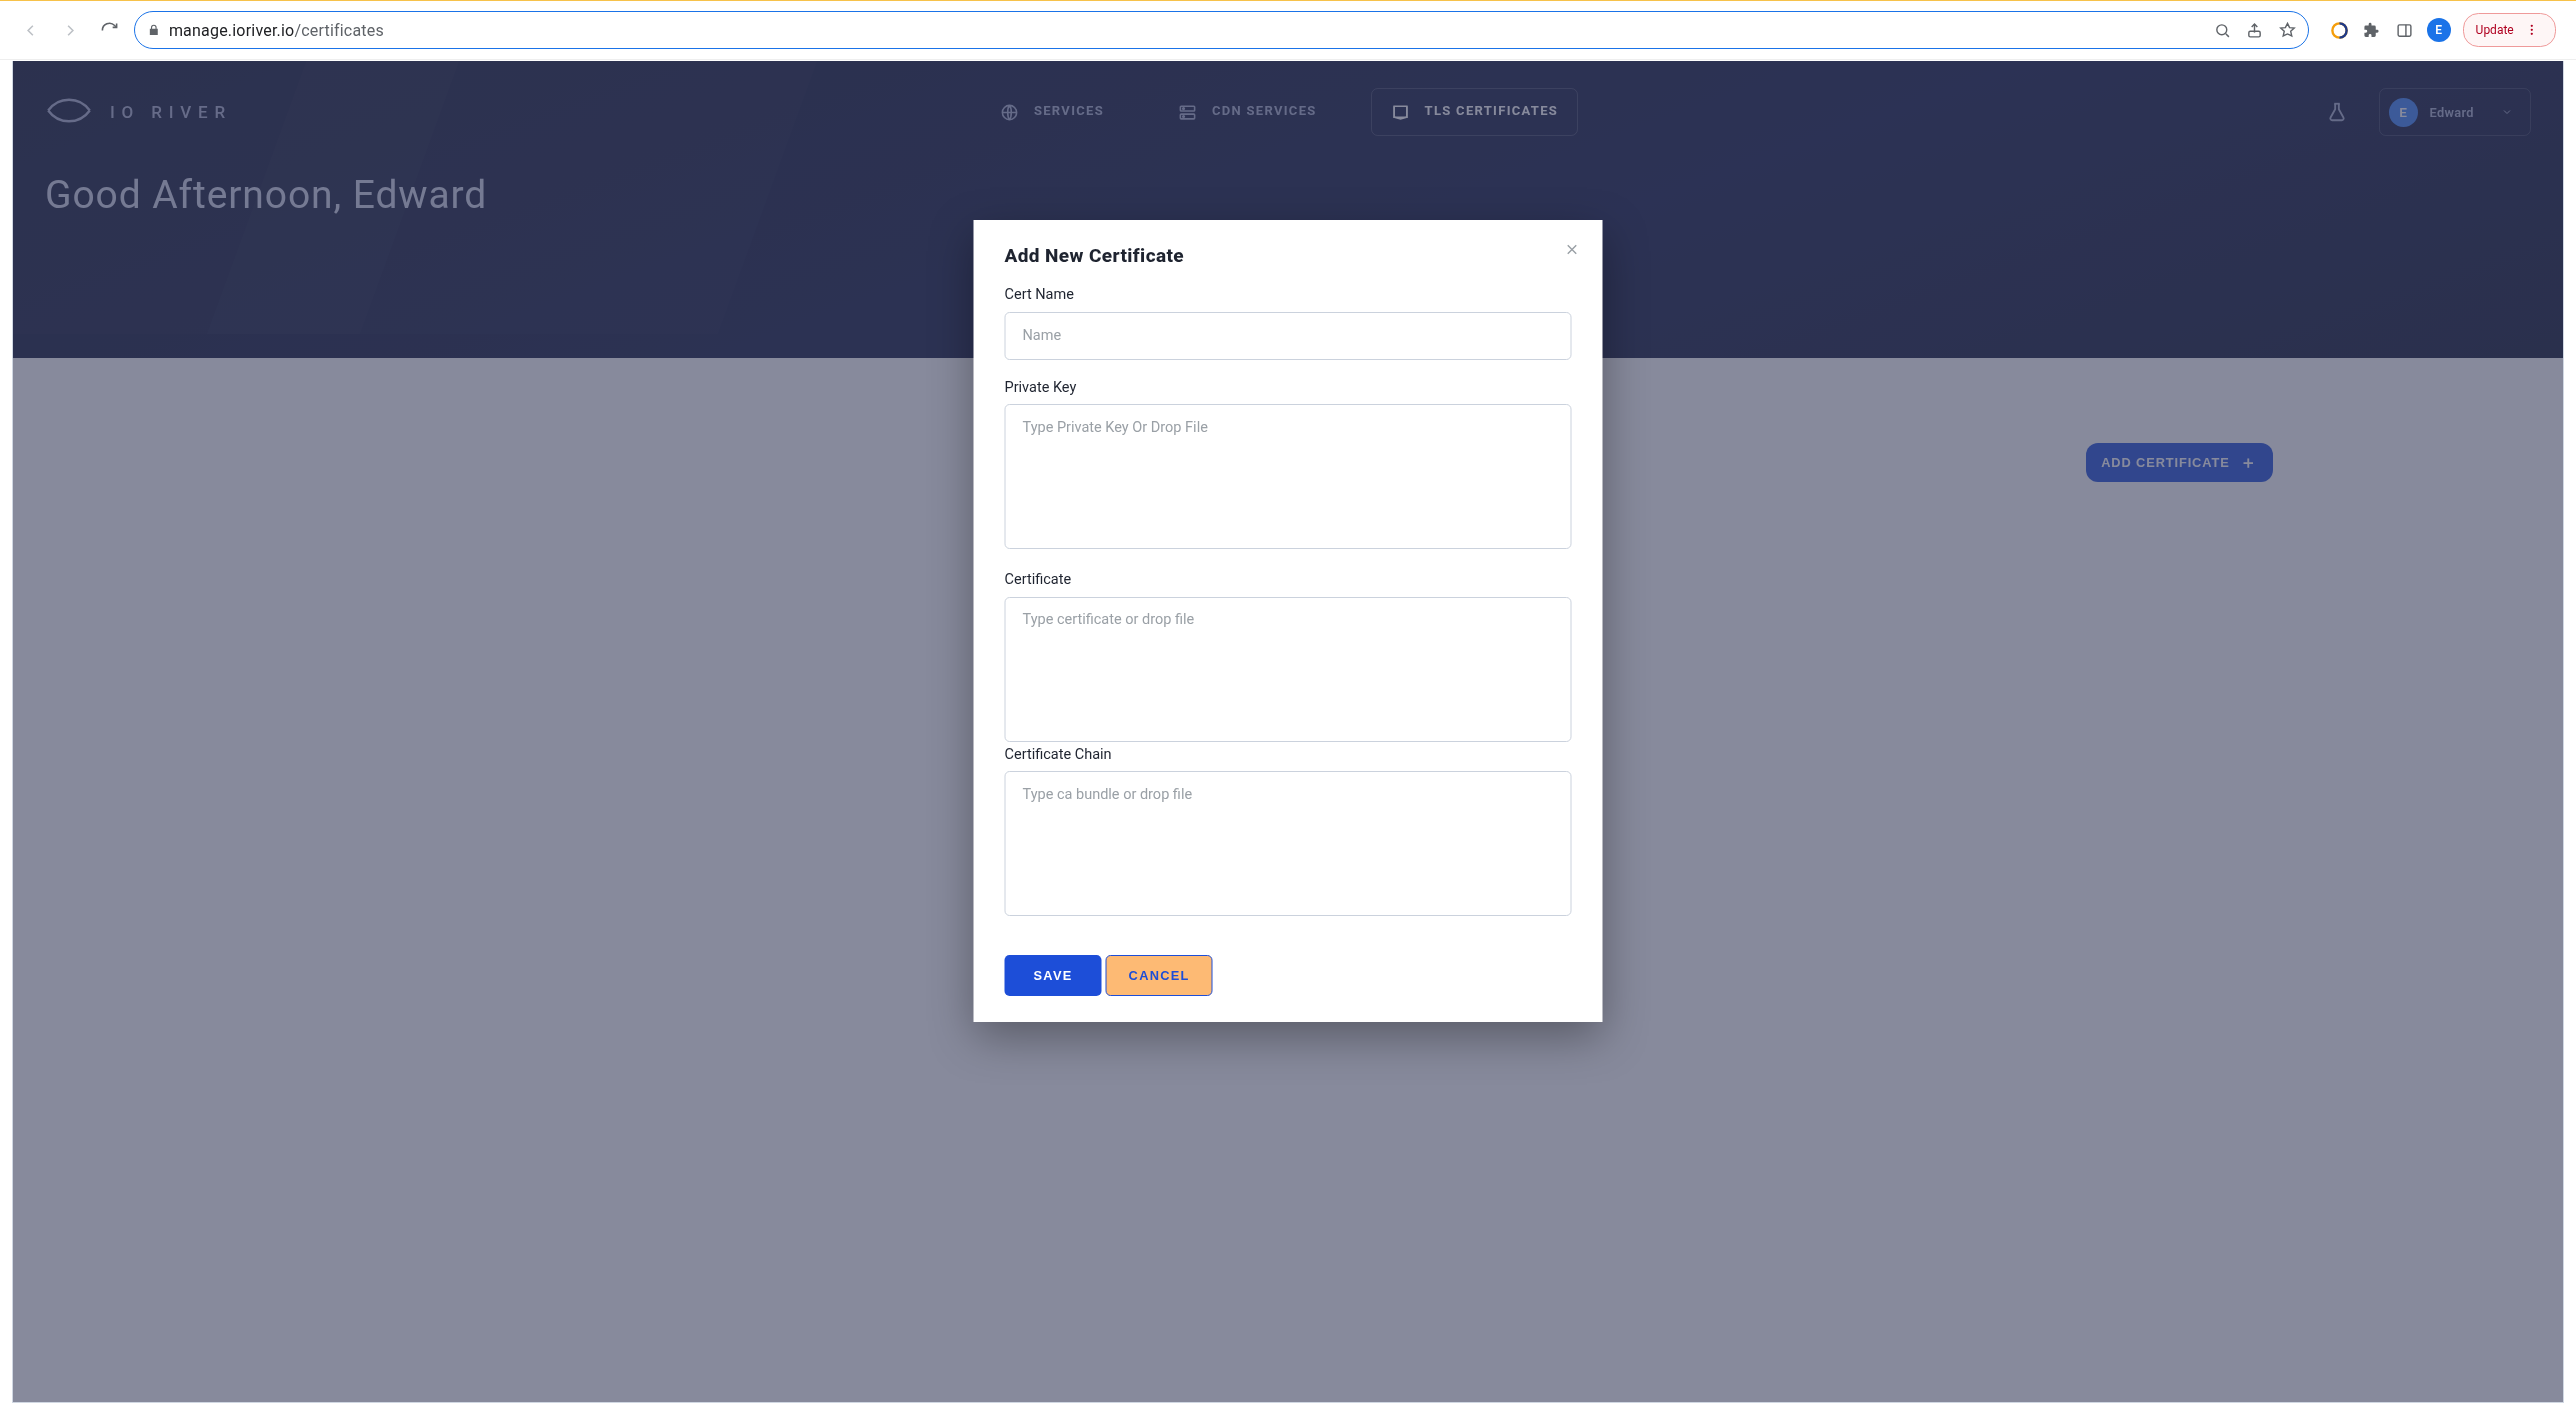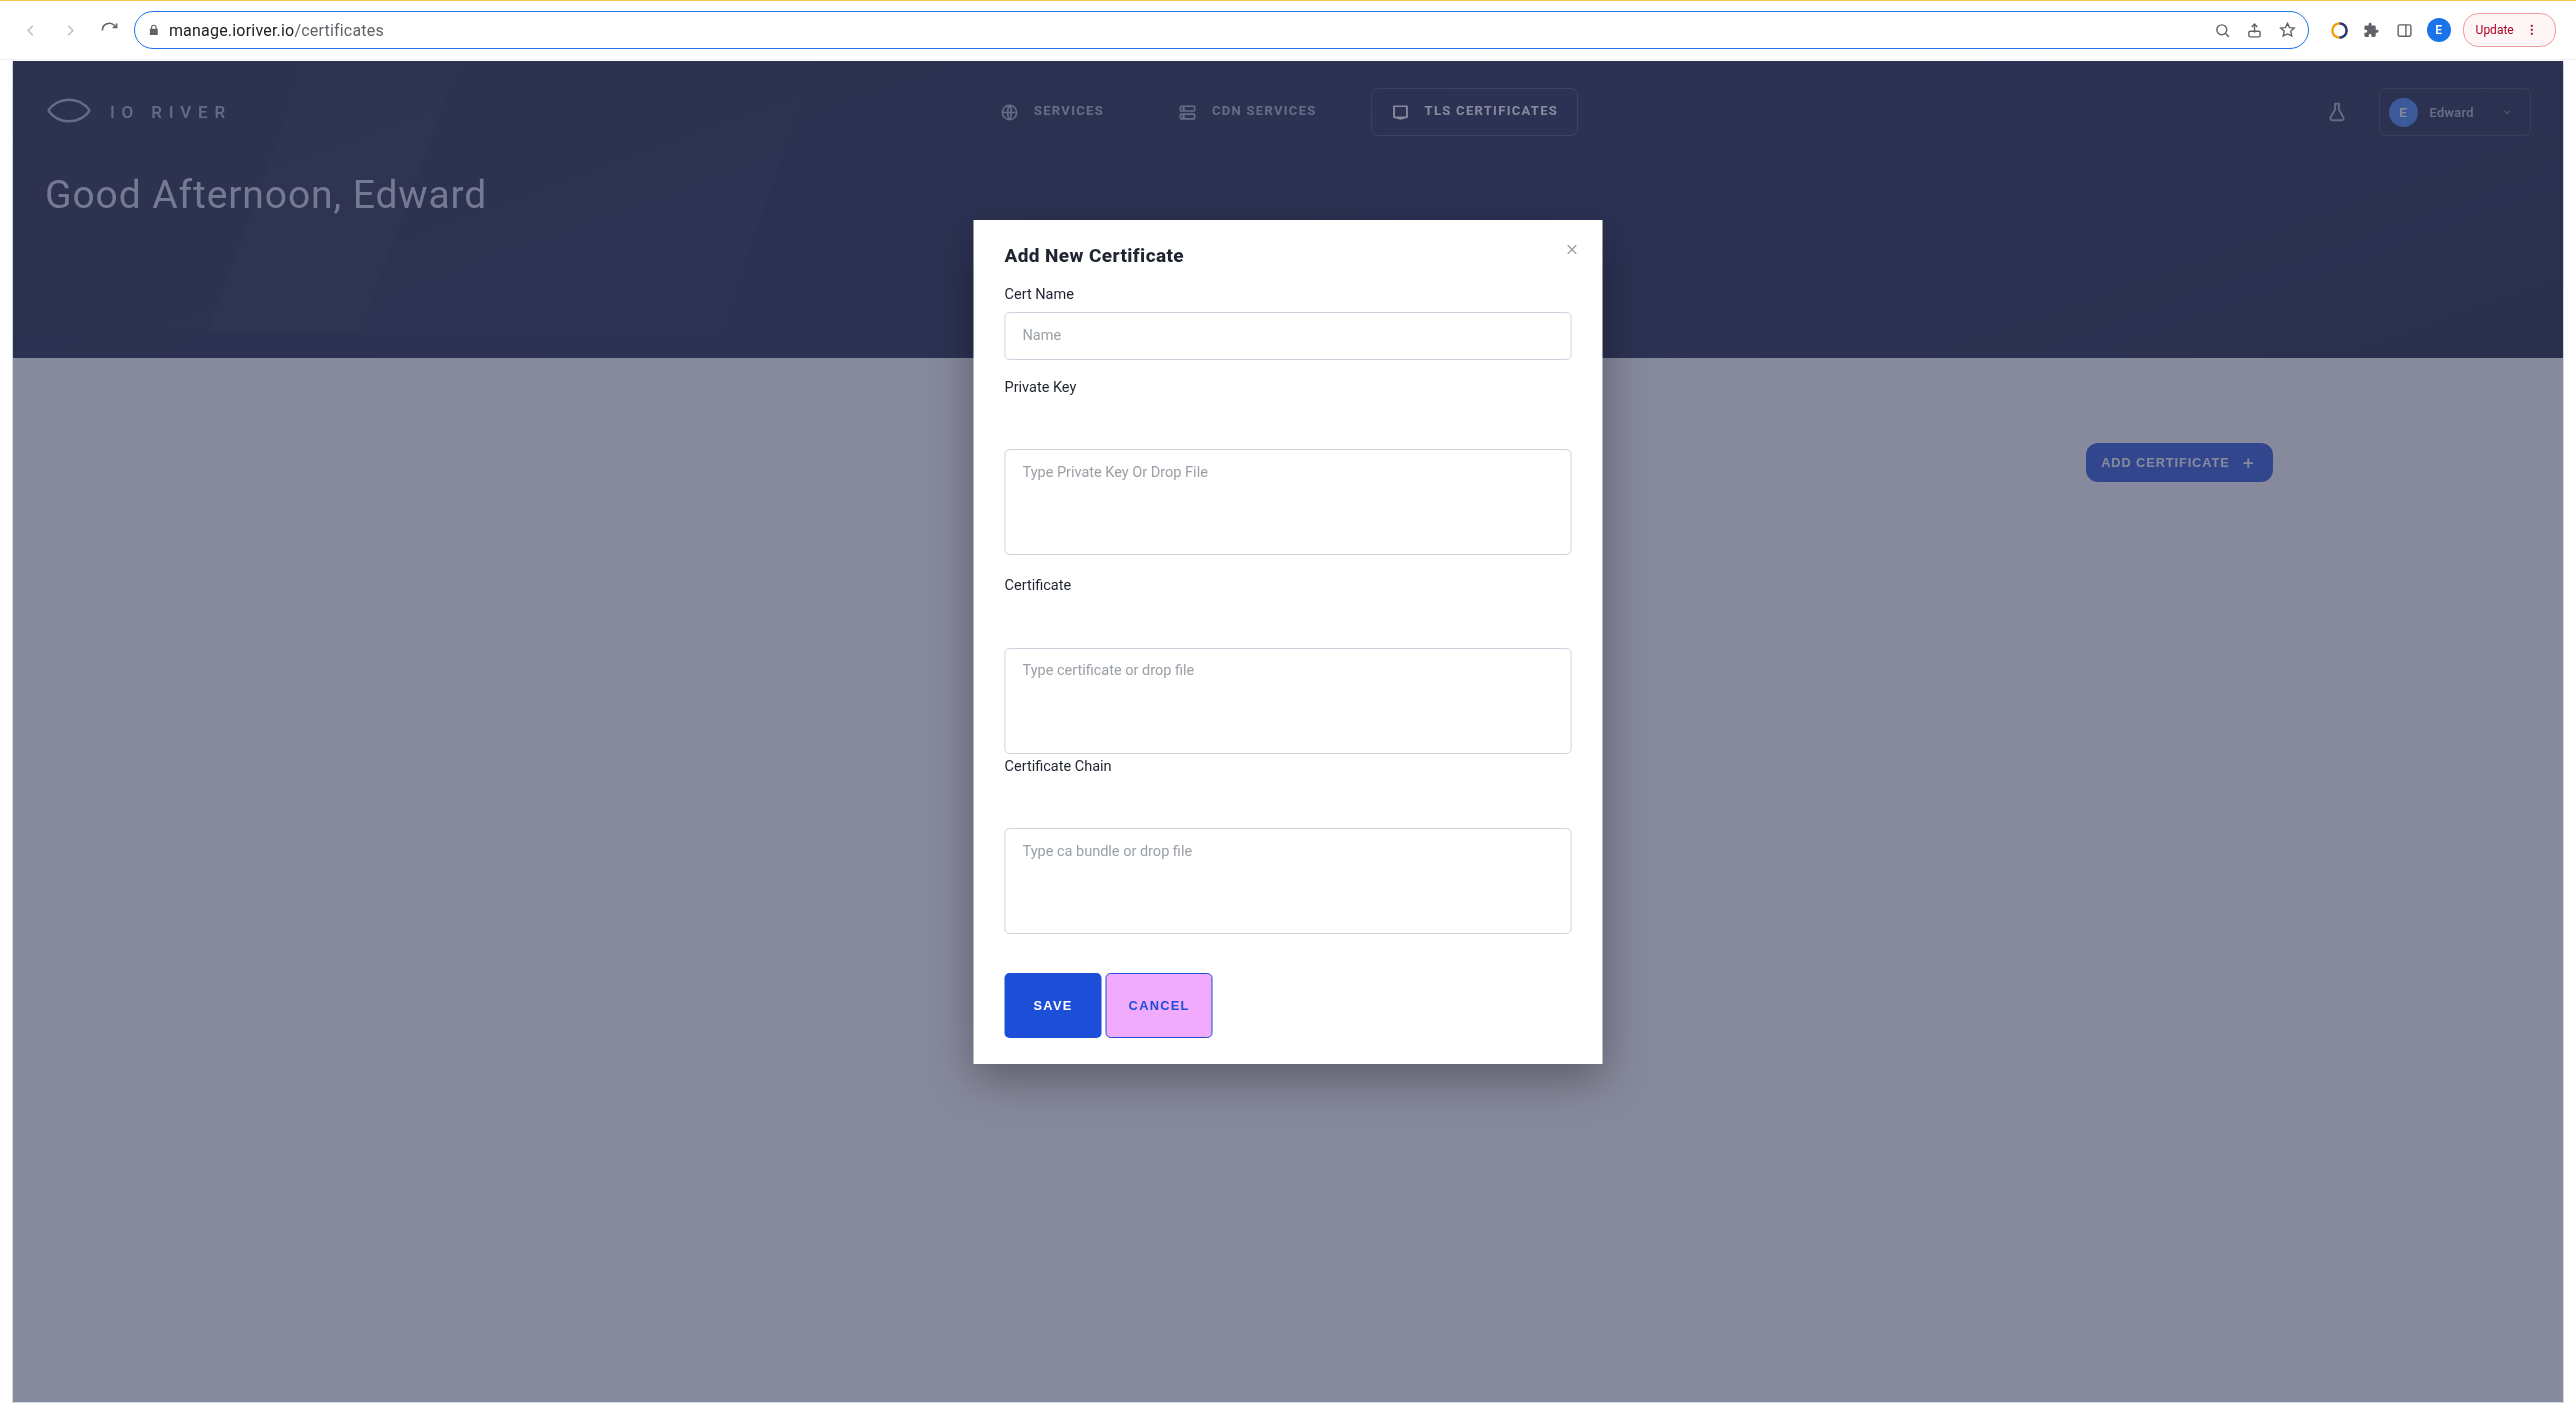--- a/index.html
+++ b/index.html
@@ -233,40 +233,40 @@
   }
   .text-input, .text-area {
     width:100%;
     border:1.3px solid var(--field-border);
     border-radius:5.1px;
     font-size:14.5px;
     font-family:inherit;
     color:#202124;
   }
   .text-input { height:48px; padding:0 17px; }
-  .text-area  { height:106px; padding:13.6px 17px; resize:none;margin-top:45px; }
+  .text-area  { height:145px; padding:13.6px 17px; resize:none; }
   .text-input::placeholder, .text-area::placeholder { color:var(--field-placeholder); }
   .modal-actions {
     display:flex; justify-content:flex-start; gap:4px;
     margin-top:36px;
   }
   .btn-primary {
     background:var(--primary-blue);
     color:#fff;border:none;
     padding:12px 29px;
     border-radius:5.1px;
     font-weight:800;
     letter-spacing:1.3px;
     font-size:12.8px;
   }
   .btn-secondary {
-    background:#f0abfc;
+    background:#fdba74;
     color:var(--primary-blue);
     border:1.3px solid var(--primary-blue);
-    padding:24px 22px;
+    padding:12px 22px;
     border-radius:5.1px;
     font-weight:800;
     letter-spacing:1.3px;
     font-size:12.8px;
   }
 
   
   .i { display:inline-flex; }
 </style>
 </head>

